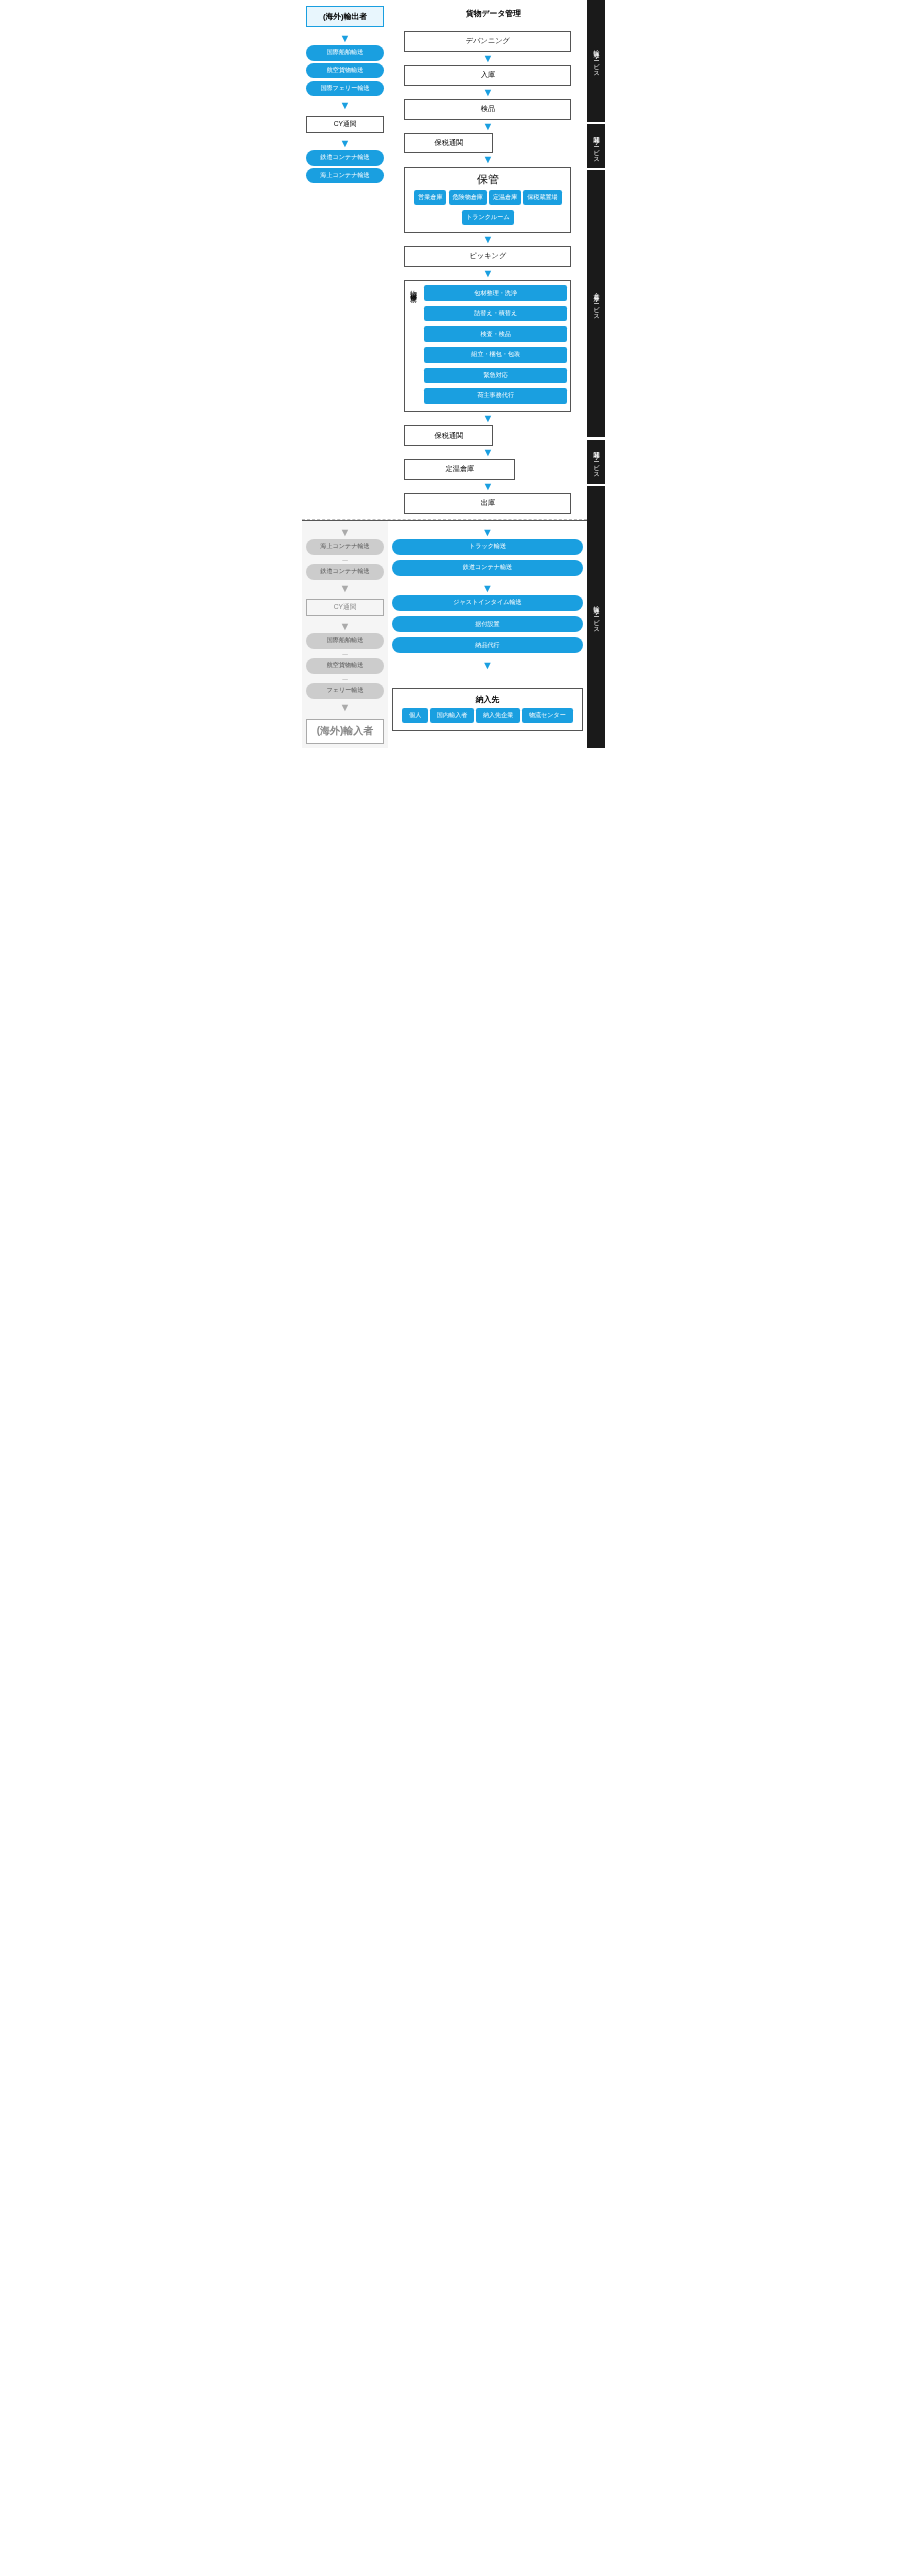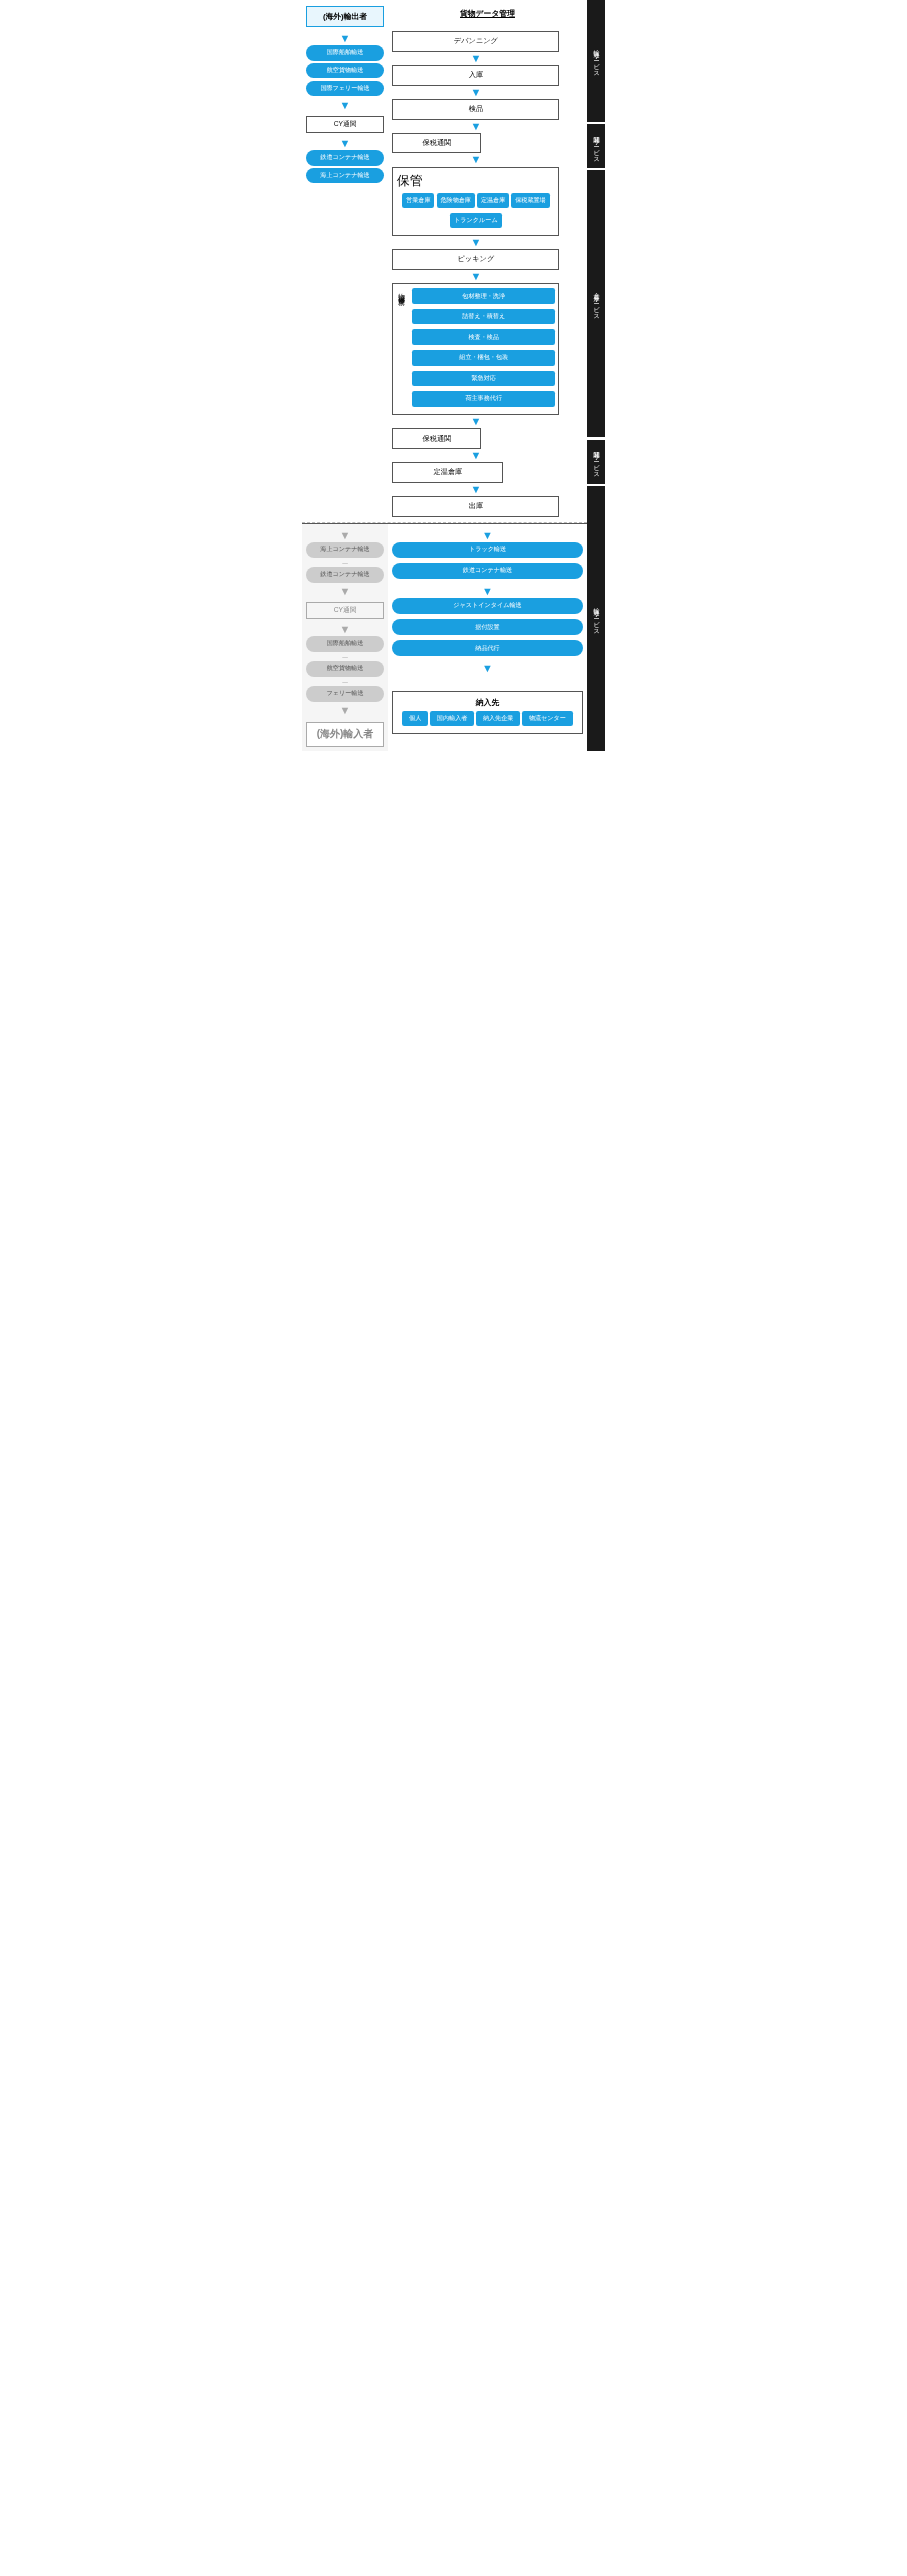--- a/index.html
+++ b/index.html
@@ -62,21 +62,22 @@
       margin-bottom: 0;
     }
 
     .storage-box {
       border: 0.8px solid #555;
       padding: 4.4px 3.3px;
       margin-bottom: 0;
     }
 
     .storage-title {
-      font-size: 13px;
+      text-align: center;
+      font-size: 11px;
       margin-bottom: 3.3px;
     }
 
     .storage-buttons {
       display: flex;
       flex-wrap: wrap;
       gap: 2.2px;
       justify-content: center;
     }
 
@@ -239,42 +240,42 @@
 
   </style>
 </head>
 <body>
 
 <div class="page-wrapper">
   <div class="main-layout">
 
     <div class="content-area">
 
-      <div class="top-flow-area dashed-border-bottom" style="border-bottom: 1.1px dashed #bbb;">
+      <div class="top-flow-area dashed-border-bottom" style="border-bottom: 1.1px dashed #bbb; gap: 12px;">
 
         <div class="left-col">
           <div class="export-title-box">
             <span>(海外)輸出者</span>
           </div>
           <div class="arr">▼</div>
           <div class="blue-btn mb4">国際船舶輸送</div>
           <div class="blue-btn mb4">航空貨物輸送</div>
           <div class="blue-btn mb6">国際フェリー輸送</div>
           <div class="arr">▼</div>
           <div class="cy-box mb6">CY通関</div>
           <div class="arr">▼</div>
           <div class="blue-btn mb4">鉄道コンテナ輸送</div>
           <div class="blue-btn">海上コンテナ輸送</div>
         </div>
 
         <div class="center-col">
 
 
           <div style="display:flex; justify-content:center; align-items:center; margin: 2.2px 0 4.4px 0; position:relative;">
-            <div style="text-align:left; font-size:7.8px; font-weight:bold; margin-right:0px;text-decoration:underline;">貨物データ管理</div>
+            <div style="text-align:left; font-size:7.8px; font-weight:bold; margin-right:0px;">貨物データ管理</div>
           </div>
 
           <div style="max-width:167px; margin: 12px 0 0 0;">
             <div class="flow-box-wide">デバンニング</div>
             <div class="arr">▼</div>
 
             <div class="flow-box-wide">入庫</div>
             <div class="arr">▼</div>
 
             <div class="flow-box-wide">検品</div>

